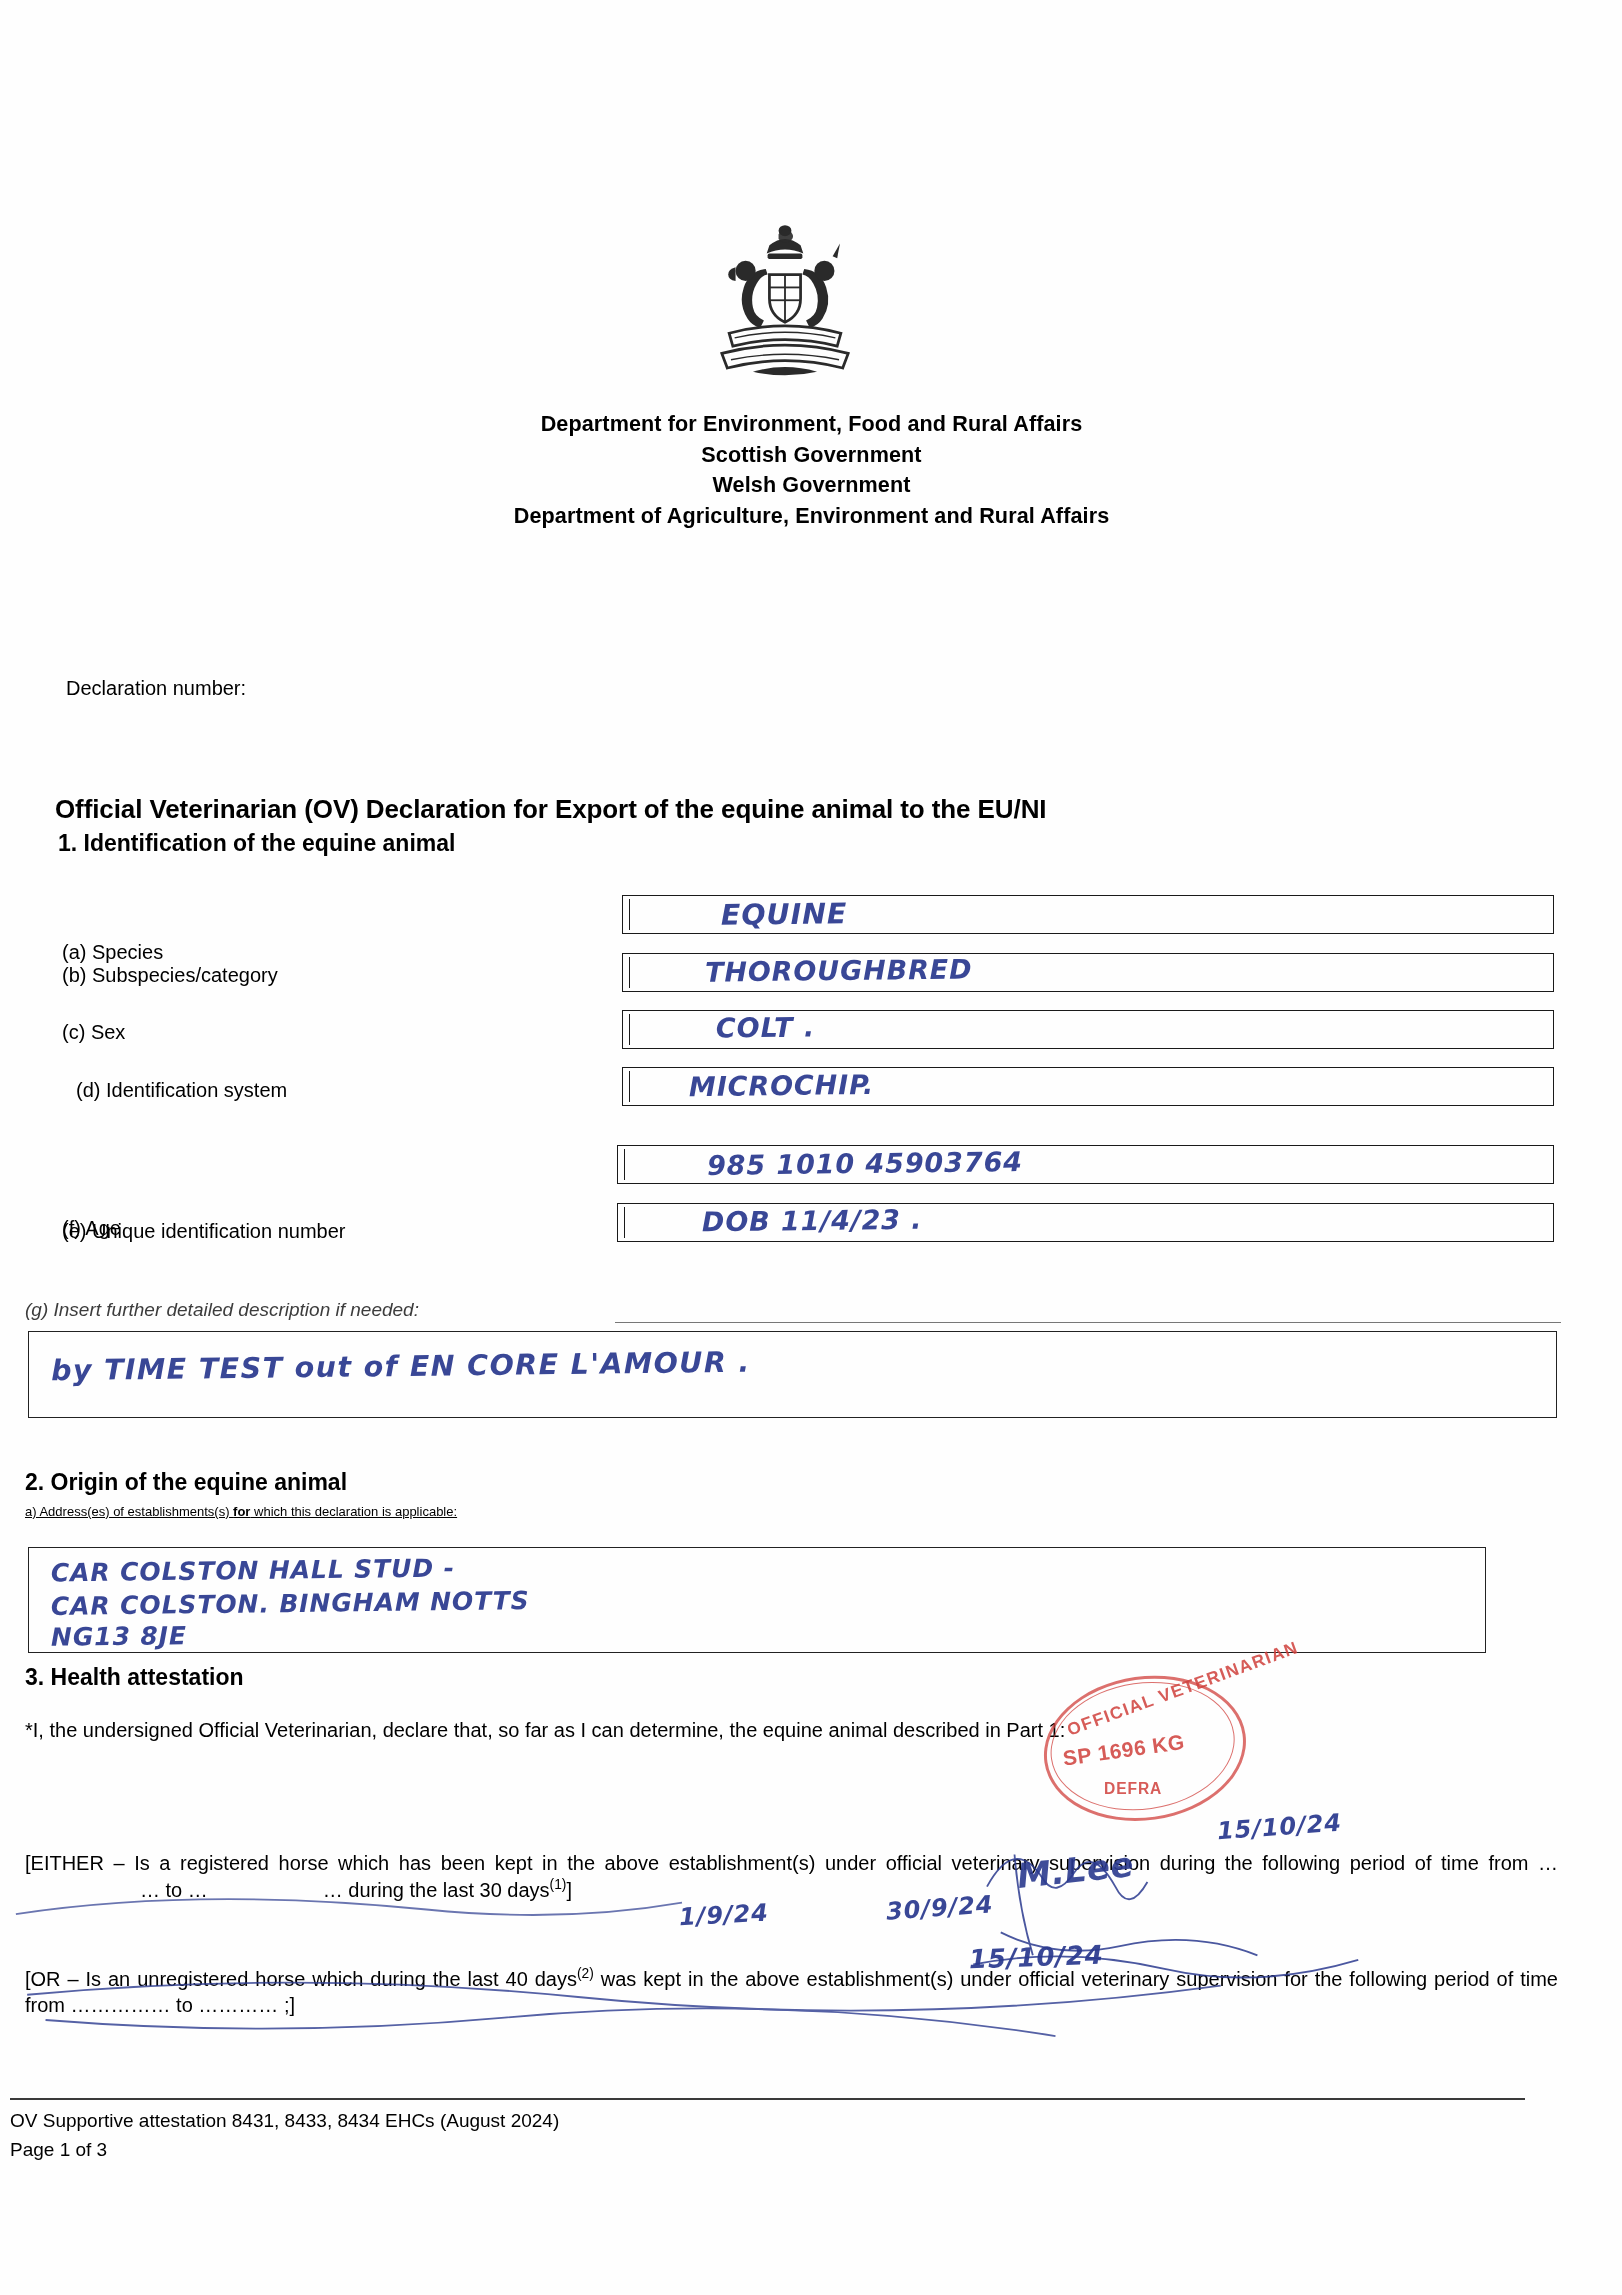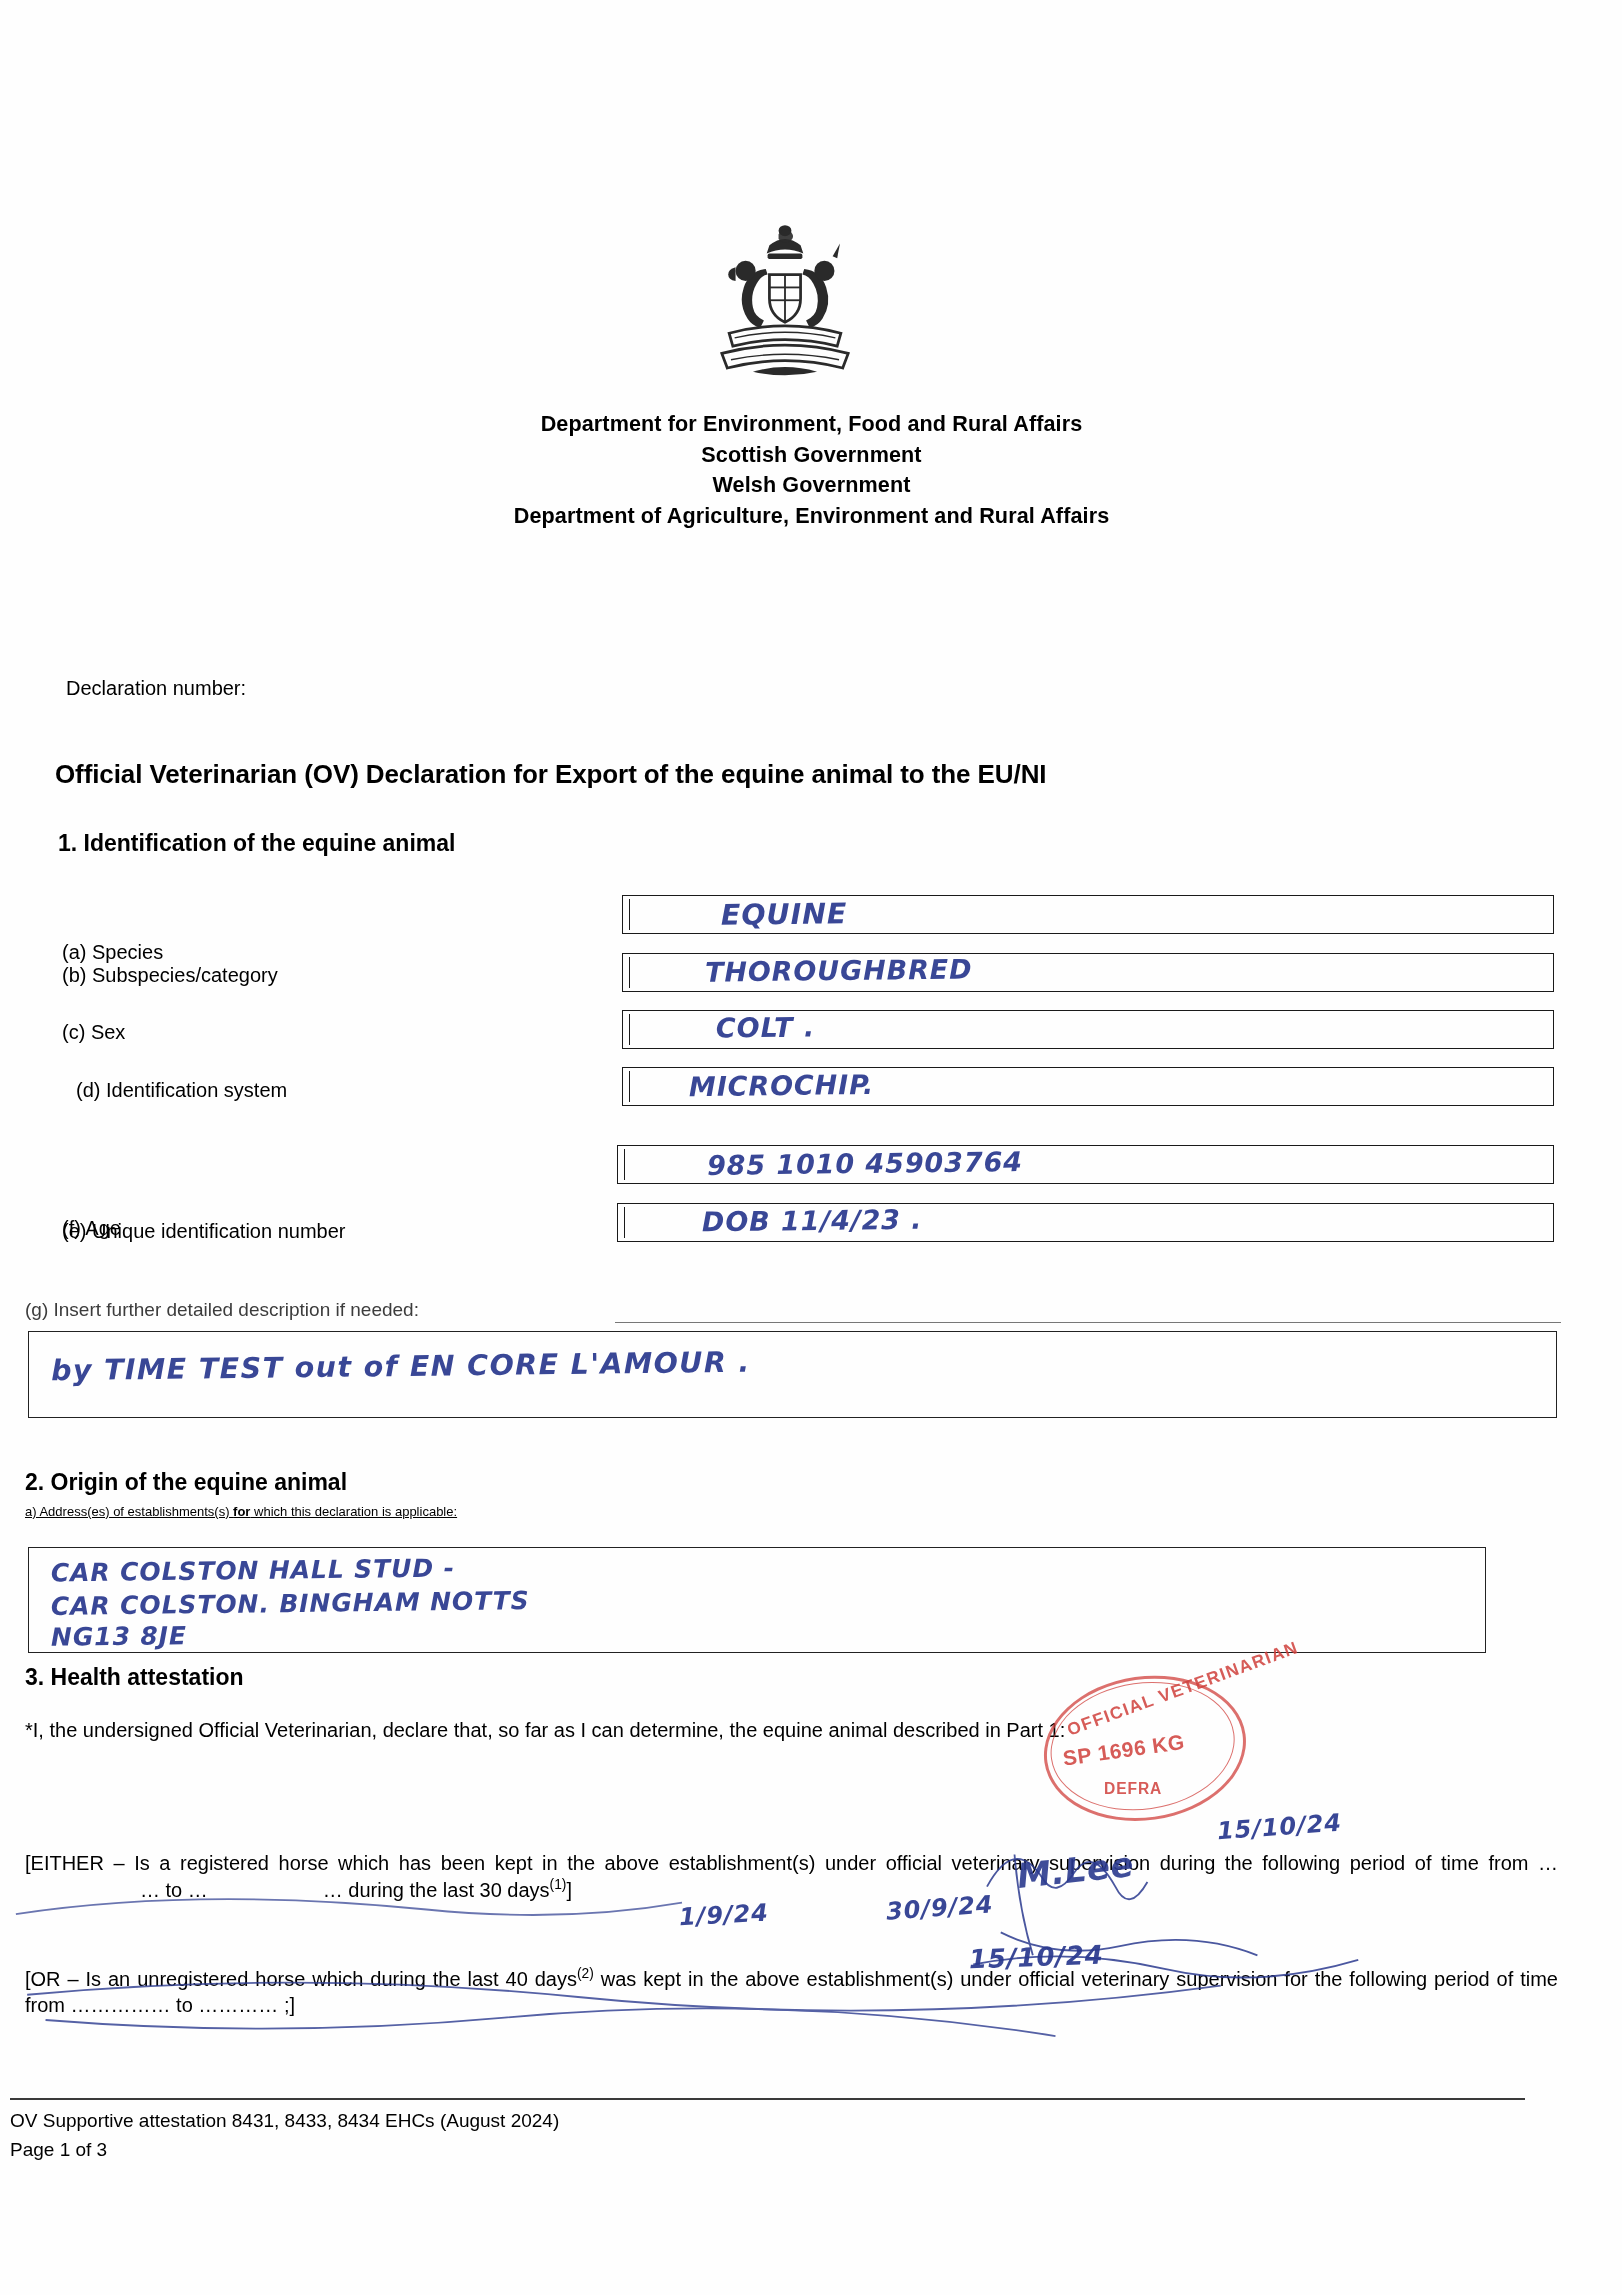--- a/index.html
+++ b/index.html
@@ -53,21 +53,21 @@
     position: absolute;
     left: 66px;
     top: 677px;
     font-size: 20px;
   }
 
   
   .main-title {
     position: absolute;
     left: 55px;
-    top: 759px;
+    top: 794px;
     width: 1538px;
     font-size: 26px;
     font-weight: bold;
     letter-spacing: -0.1px;
   }
 
   
   .sec-head {
     position: absolute;
     font-weight: bold;
@@ -112,20 +112,21 @@
     transform: rotate(-0.7deg);
     opacity: 0.93;
   }
 
   .g-label {
     position: absolute;
     left: 25px;
     top: 1299px;
     font-size: 19px;
     color: #3c3c3c;
+    font-style: italic;
   }
   .g-underline {
     position: absolute;
     left: 615px;
     top: 1322px;
     width: 946px;
     height: 0.9px;
     background: #777;
   }
 

